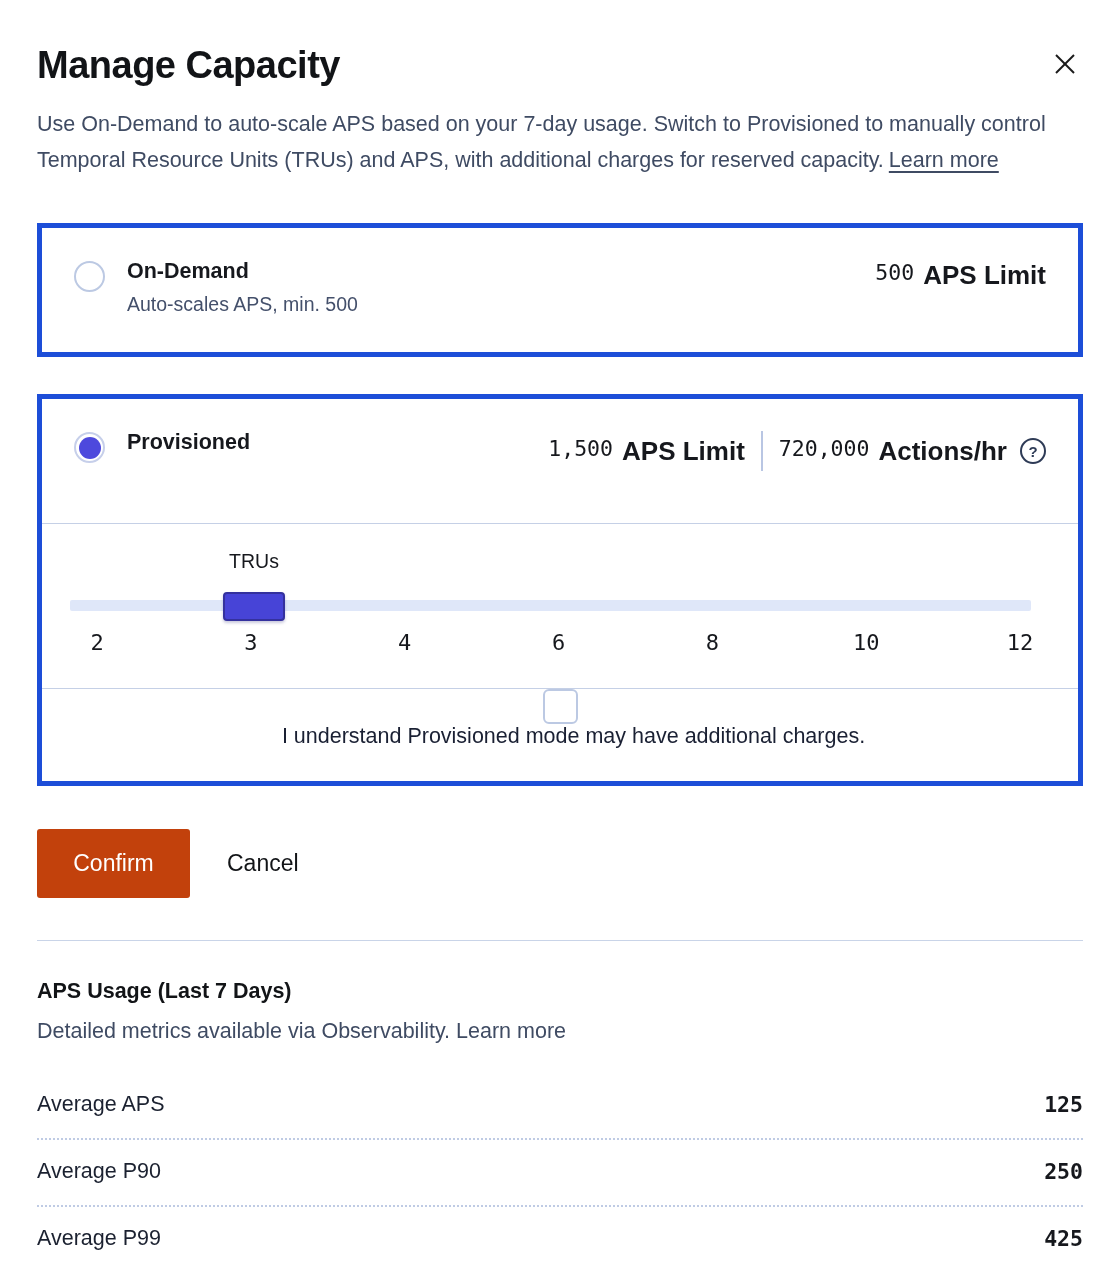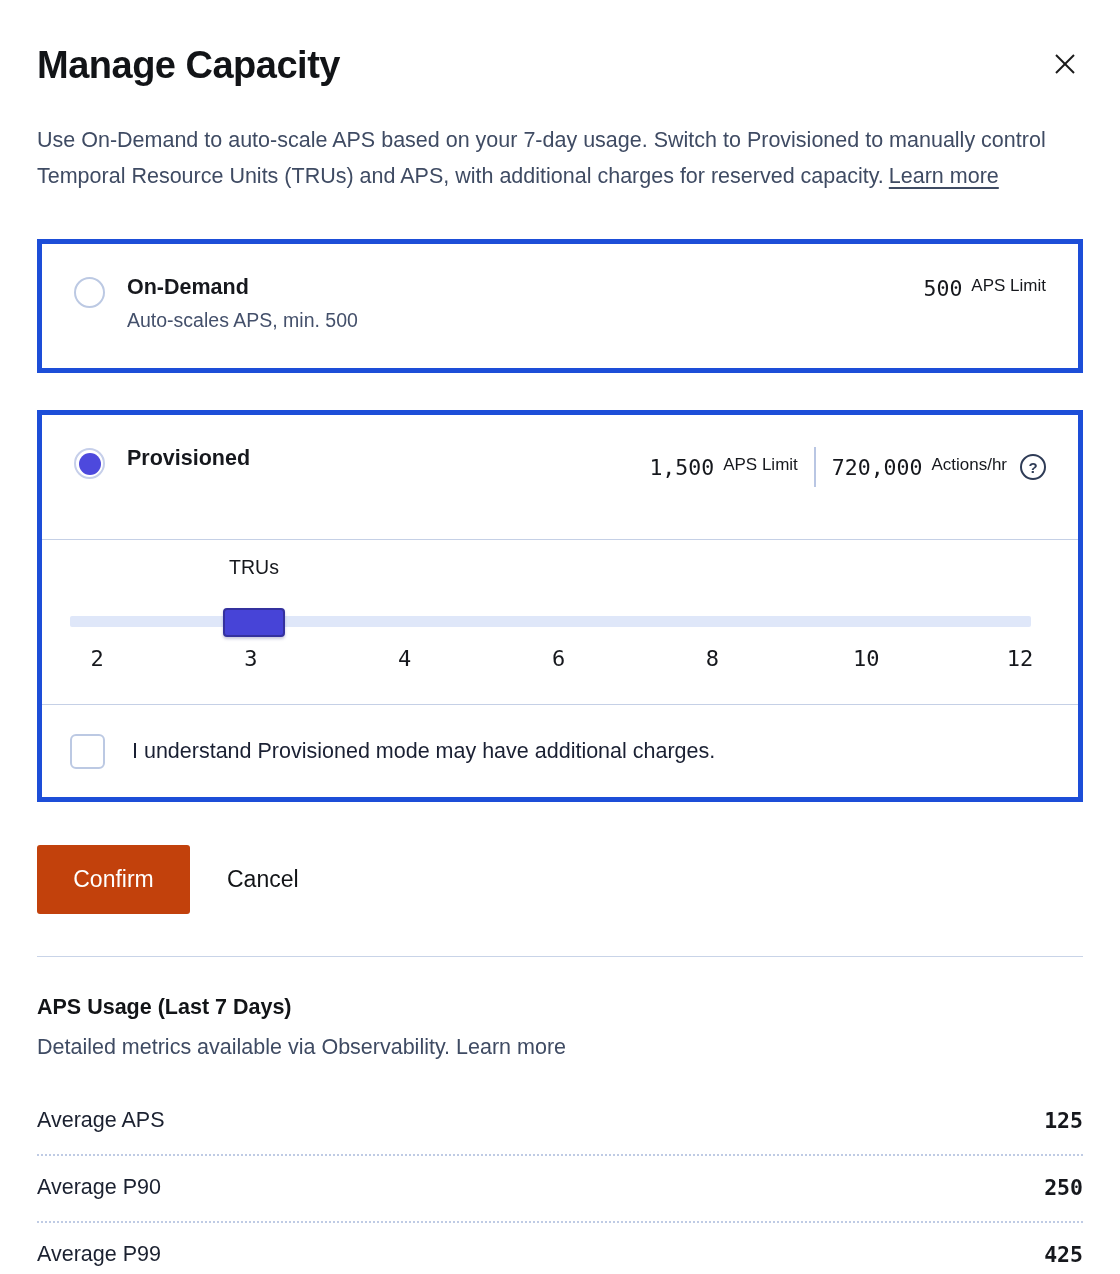--- a/index.html
+++ b/index.html
@@ -2,21 +2,21 @@
 <html><head>
 <meta charset="utf-8">
 <style>
   * { margin: 0; padding: 0; box-sizing: border-box; }
   html, body { width: 1120px; height: 1274px; background: #ffffff; overflow: hidden; }
   body { font-family: "Liberation Sans", sans-serif; color: #16181d; }
 
   .dialog { padding: 44px 37px 0 37px; width: 1120px; }
 
   
-  .dlg-header { display: flex; justify-content: space-between; align-items: flex-start; margin-bottom: 36px; }
+  .dlg-header { display: flex; justify-content: space-between; align-items: flex-start; margin-bottom: 20px; }
   .dlg-title { font-size: 38px; font-weight: 700; letter-spacing: -0.5px; color: #121417; }
   .close-btn { margin-top: 8px; margin-right: 6px; cursor: pointer; background: none; border: none; line-height: 0; }
 
   
   .dlg-desc { font-size: 21.5px; line-height: 35.5px; color: #3f4b63; max-width: 1045px; margin-bottom: 45px; margin-top: 6px; }
   .link-underline { text-decoration: underline; text-underline-offset: 4px; cursor: pointer; margin-left: 5px; }
 
   
   .card { border: 5px solid #1d4ed8; background: #ffffff; }
   .card-ondemand { margin-bottom: 37px; }
@@ -24,51 +24,51 @@
   .radio { position: relative; flex: 0 0 auto; width: 31px; height: 31px; border-radius: 50%;
            border: 2px solid #bcc9e3; margin-top: 2px; cursor: pointer; }
   .radio.selected { border-color: #c6cfea; }
   .radio.selected .radio-dot { position: absolute; inset: 2.5px; border-radius: 50%; background: #4d49dd; }
   .option-texts { margin-left: 22px; flex: 1 1 auto; }
   .option-label { font-size: 21.5px; font-weight: 700; color: #16181d; }
   .option-sub { font-size: 19.5px; color: #44506b; margin-top: 9px; }
   .option-metrics { display: flex; align-items: center; margin-top: 1px; white-space: nowrap; }
   .metric-pair { display: flex; align-items: flex-start; }
   .metric-num { font-family: "DejaVu Sans Mono", monospace; font-size: 21.5px; color: #16181d; }
-  .metric-suffix { font-size: 17px; color: #16181d; margin-left: 9px; }
+  .metric-suffix { font-size: 26px; color: #16181d; margin-left: 9px; font-weight: bold; }
   .v-divider { width: 2px; height: 40px; background: #b9c6e3; margin: 0 16px; align-self: center; }
   .help-icon { width: 26px; height: 26px; border-radius: 50%; border: 2px solid #2e3b56;
                display: flex; align-items: center; justify-content: center;
                font-size: 15px; font-weight: 700; color: #2e3b56; margin-left: 13px; cursor: pointer; }
 
   
   .section-divider { border-top: 1px solid #c5d0e6; }
 
   
   .slider-section { position: relative; height: 164px; }
-  .trus-label { position: absolute; top: 16px; left: 212px; transform: translateX(-50%);
+  .trus-label { position: absolute; top: 26px; left: 212px; transform: translateX(-50%);
                 font-size: 19.5px; color: #16181d; }
   .slider-track { position: absolute; top: 76px; left: 28px; right: 47px; height: 11px;
                   background: #dfe7f9; border-radius: 2px; cursor: pointer; }
   .slider-handle { position: absolute; top: 68px; left: 212px; transform: translateX(-50%);
                    width: 62px; height: 29px; background: #4744d7; border: 2px solid #34319e;
                    border-radius: 4px; box-shadow: 0 2px 3px rgba(40,40,120,0.25); cursor: grab; }
   .slider-ticks { position: absolute; top: 106px; left: 55px; right: 58px; height: 30px; }
   .tick { position: absolute; transform: translateX(-50%); font-family: "DejaVu Sans Mono", monospace;
           font-size: 22px; color: #16181d; }
   .tick:nth-child(1) { left: 0%; }
   .tick:nth-child(2) { left: 16.6667%; }
   .tick:nth-child(3) { left: 33.3333%; }
   .tick:nth-child(4) { left: 50%; }
   .tick:nth-child(5) { left: 66.6667%; }
   .tick:nth-child(6) { left: 83.3333%; }
   .tick:nth-child(7) { left: 100%; }
 
   
-  .checkbox-row { display: flex; align-items: center; padding: 0 28px; height: 92px; }
+  .checkbox-row { display: flex; align-items: center; padding: 0 28px; height: 92px; flex-direction: column; }
   .checkbox-box { flex: 0 0 auto; width: 35px; height: 35px; border: 2px solid #bcc9e3;
                   border-radius: 6px; background: #ffffff; cursor: pointer; }
   .checkbox-label { font-size: 21.5px; color: #1a2033; margin-left: 27px; }
 
   
   .actions-row { display: flex; align-items: center; margin-top: 43px; }
   .btn-confirm { width: 153px; height: 69px; background: #c2410c; color: #ffffff; border: none;
                  border-radius: 3px; font-family: "Liberation Sans", sans-serif;
                  font-size: 23px; cursor: pointer; }
   .btn-cancel { margin-left: 37px; background: none; border: none; color: #121417;

